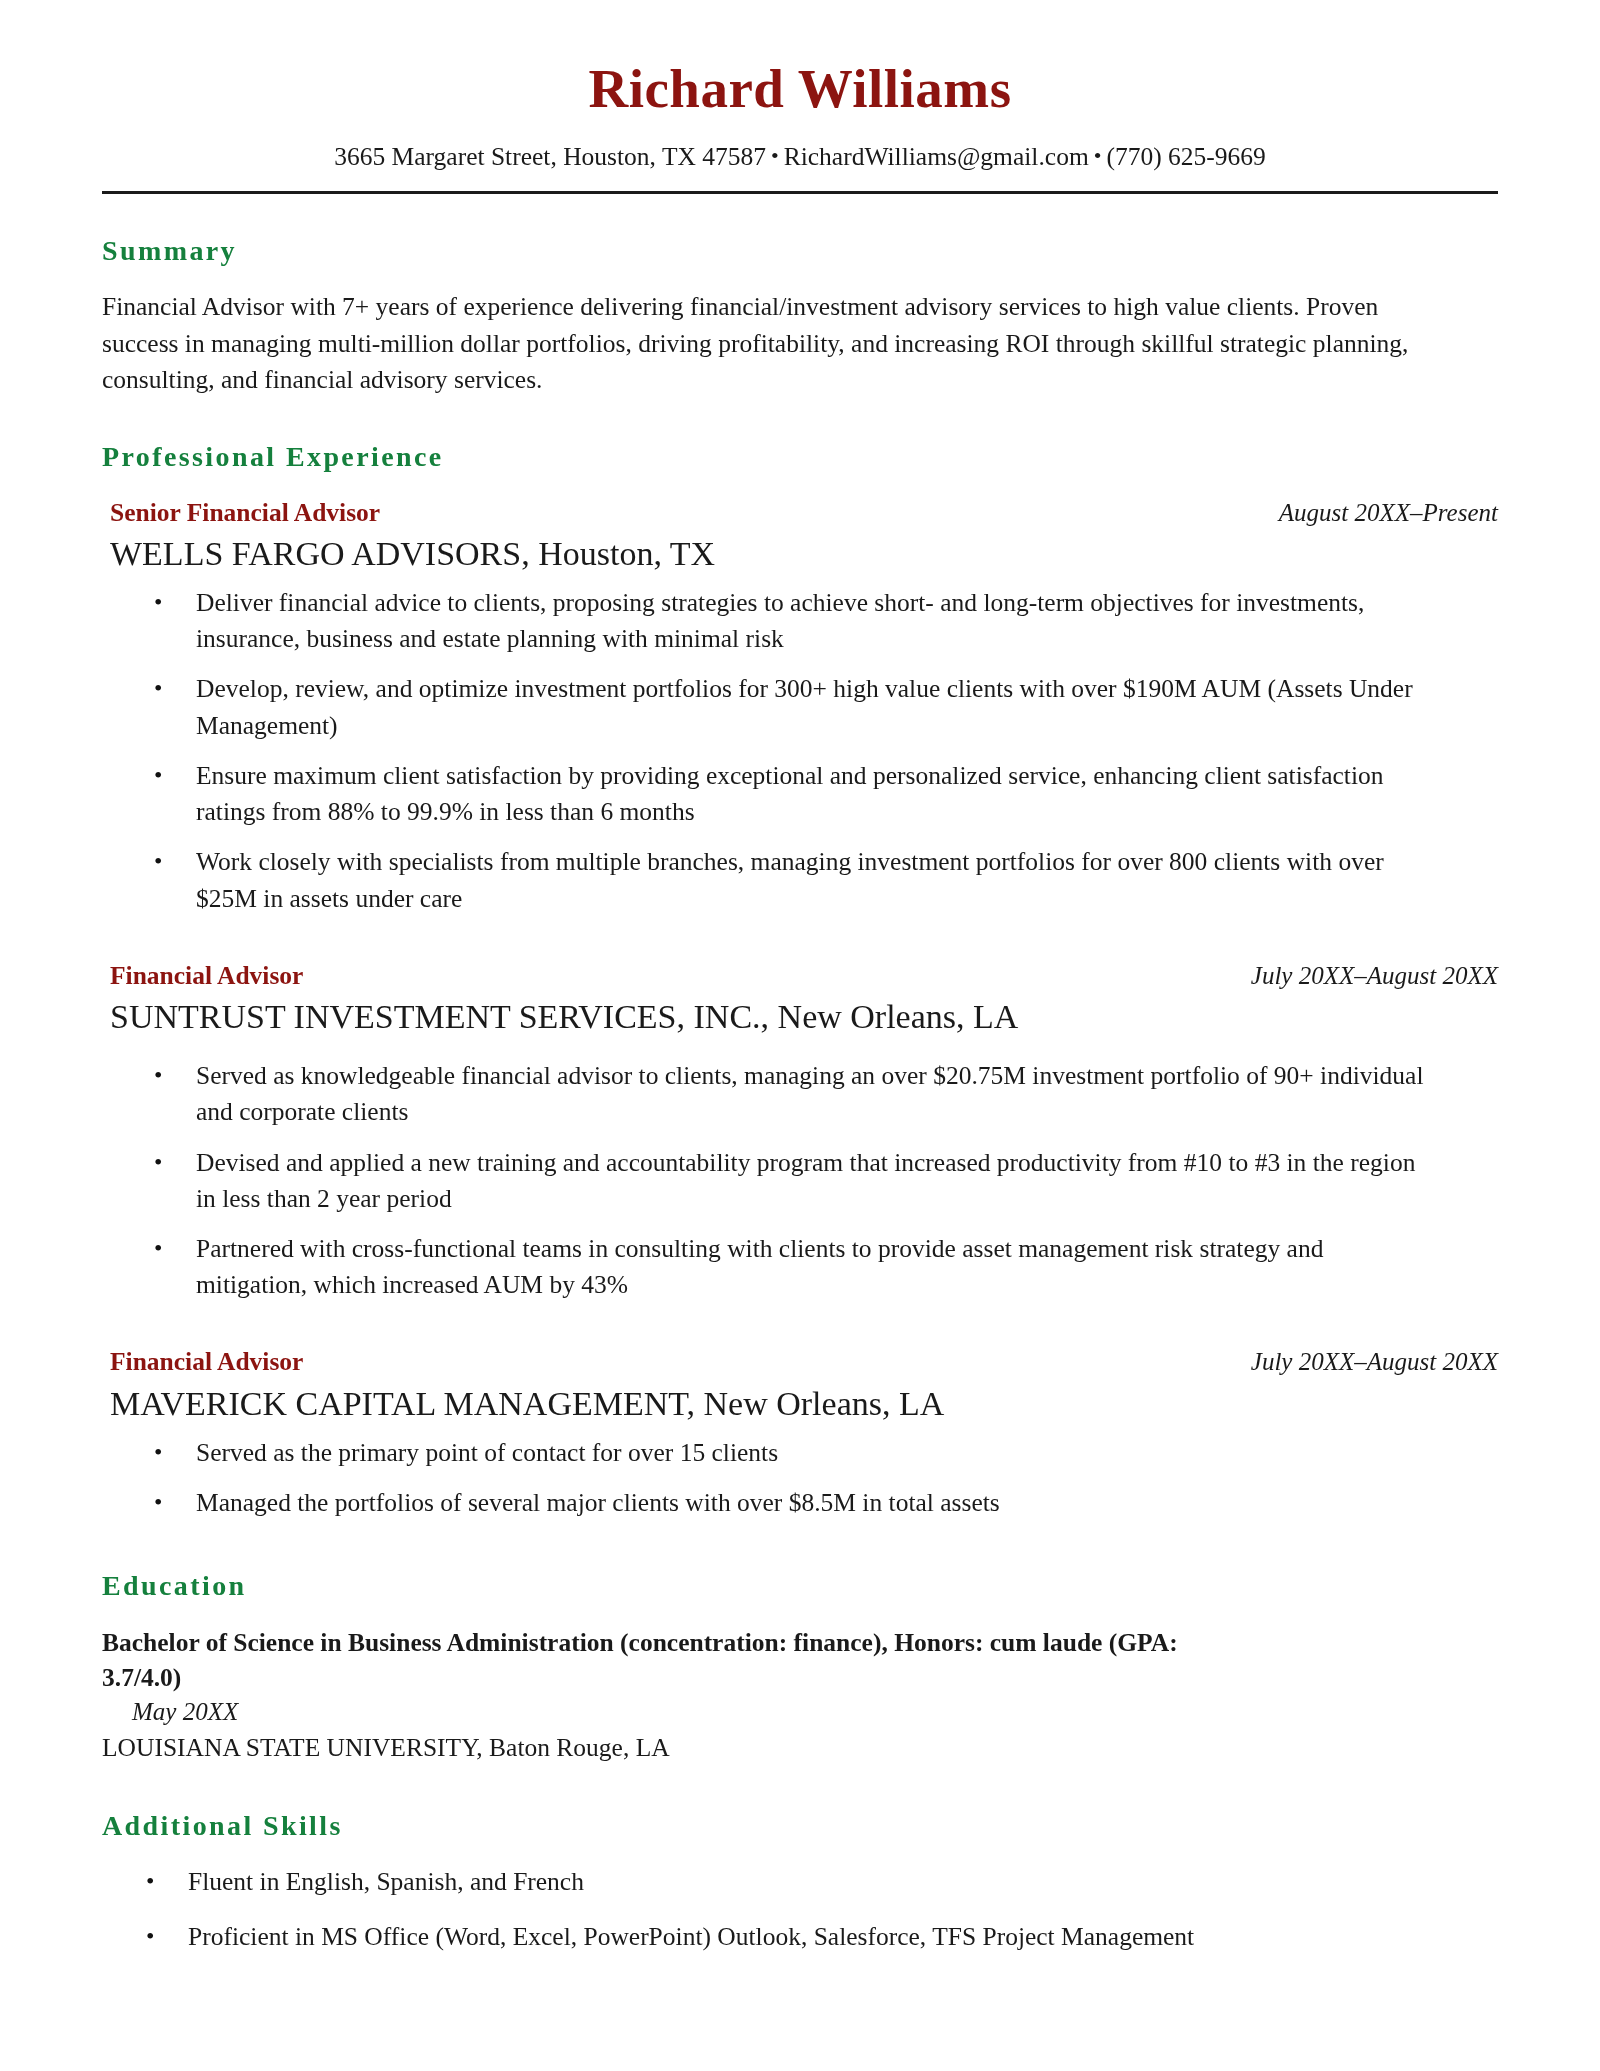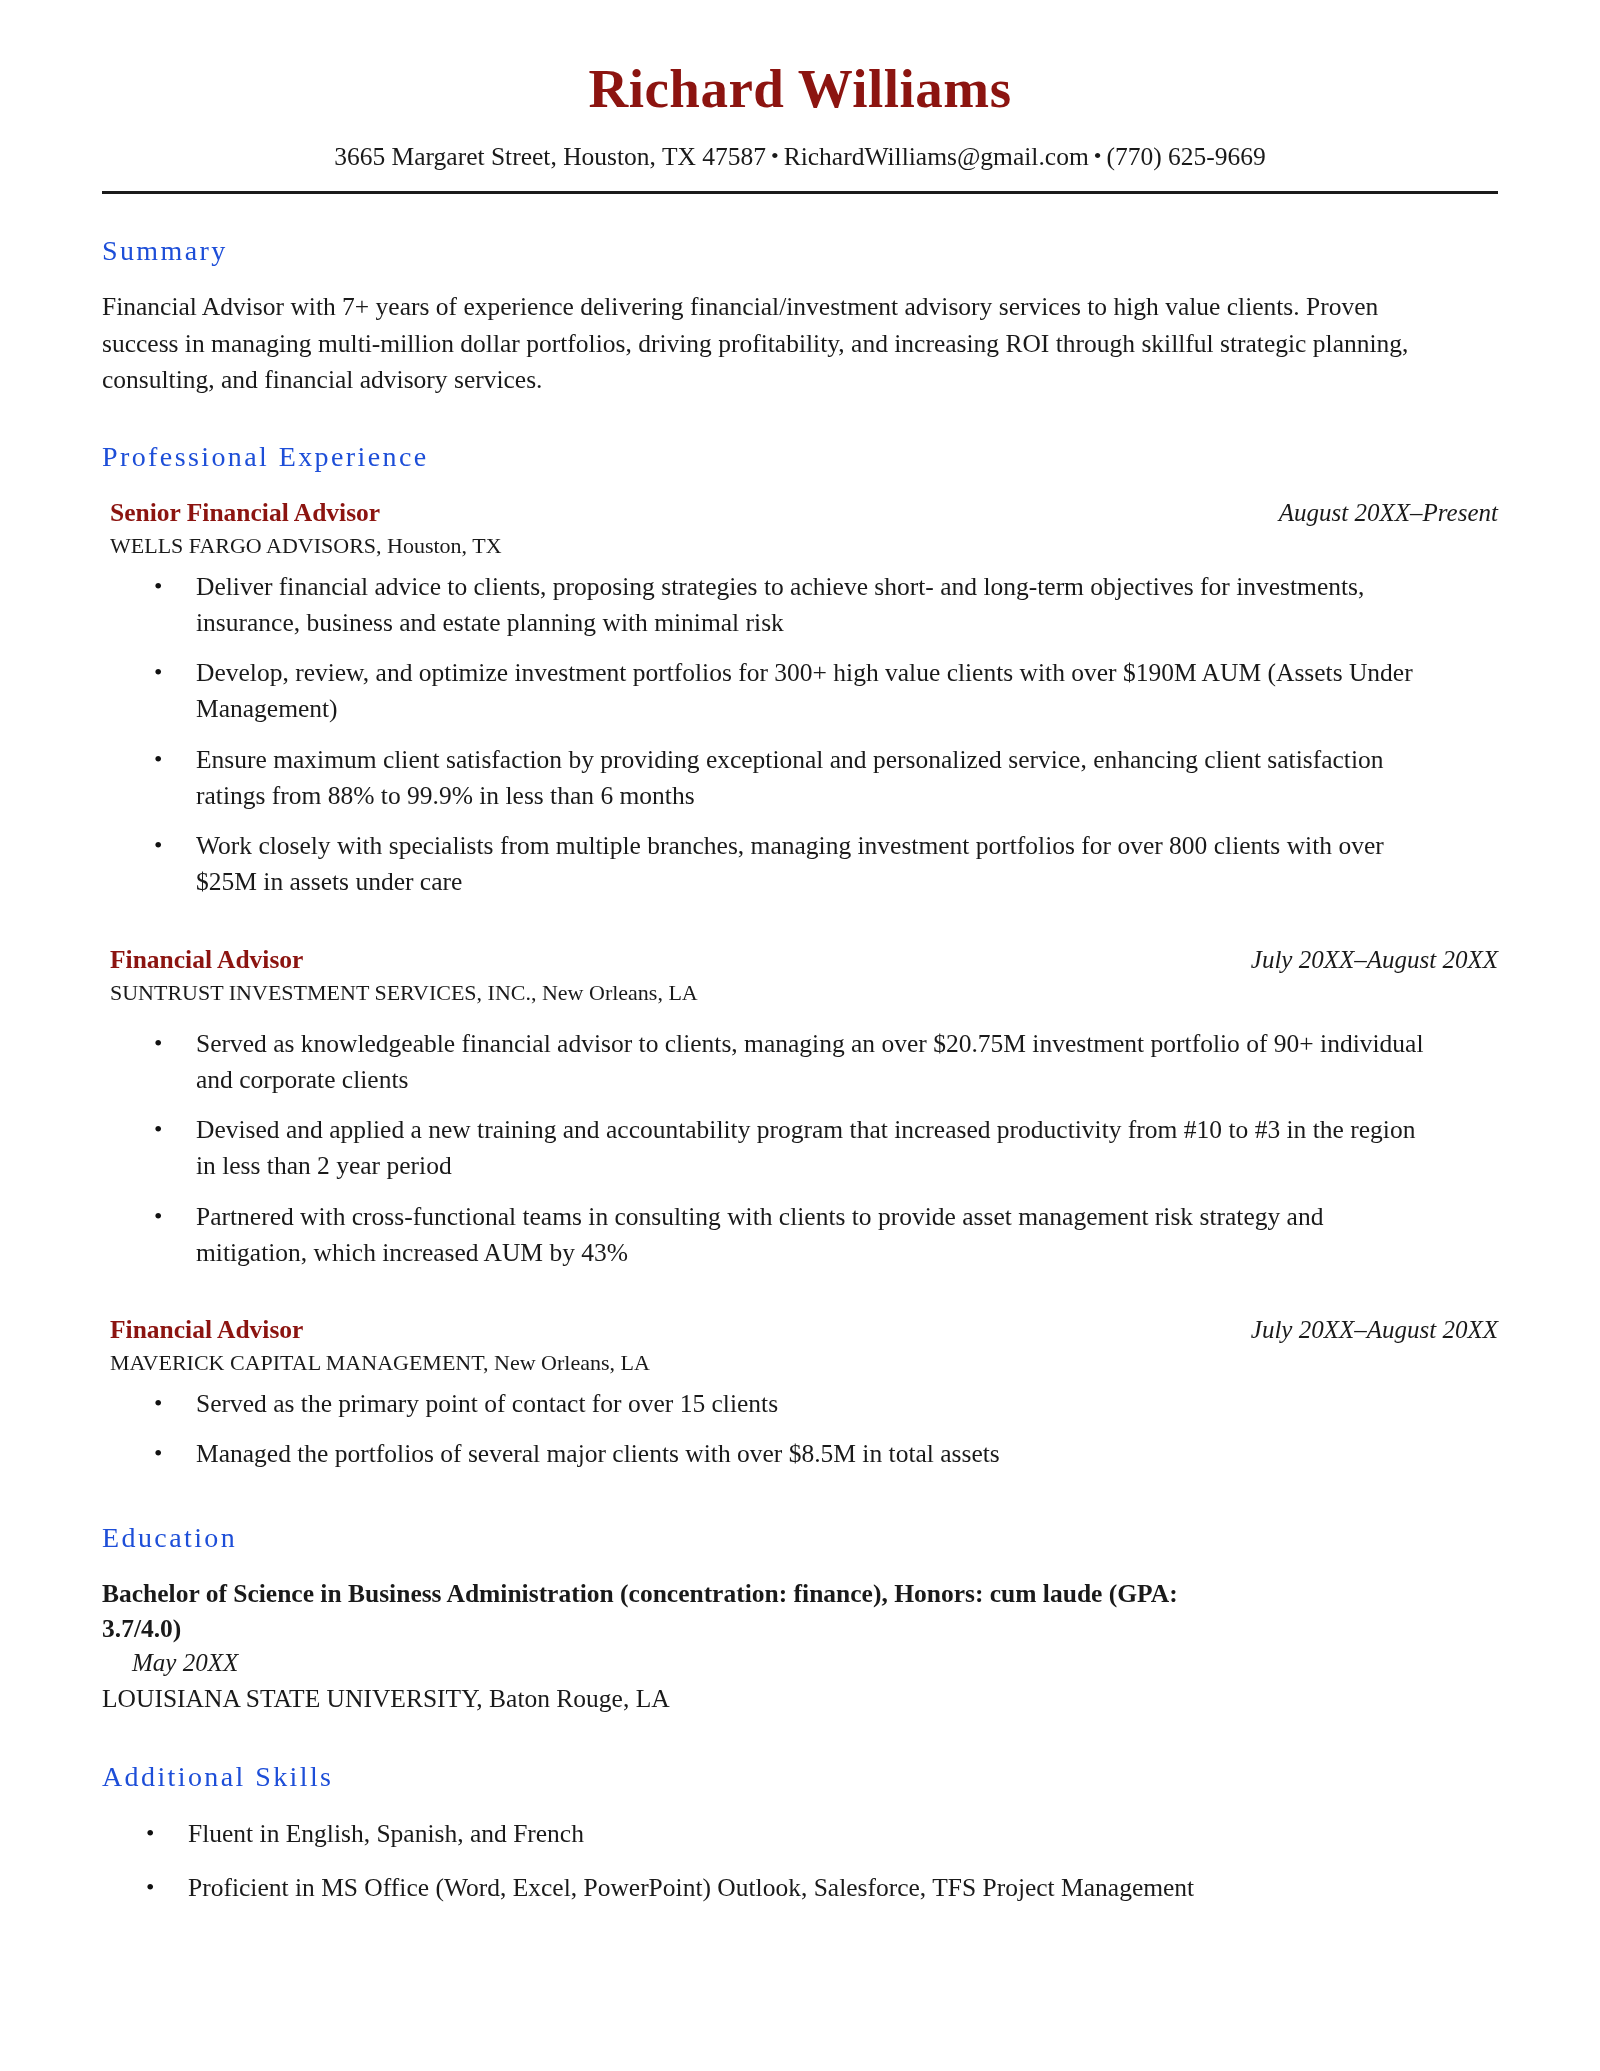--- a/index.html
+++ b/index.html
@@ -59,23 +59,23 @@
 
   
   .content {
     padding: 0 90px 60px 90px;
   }
 
   .section {
     margin-top: 30px;
   }
   .section-title {
-    color: #1d4ed8;
+    color: #15803d;
     font-size: 28px;
-    font-weight: normal;
+    font-weight: bold;
     letter-spacing: 2.4px;
     margin: 0 0 22px 0;
     line-height: 1.2;
   }
 
   .summary-text {
     font-size: 25.5px;
     line-height: 1.42;
     color: #1a1a1a;
     margin: 0;
@@ -101,21 +101,21 @@
   }
   .job-date {
     font-size: 25px;
     font-style: italic;
     color: #1a1a1a;
     line-height: 1.3;
     white-space: nowrap;
     padding-left: 30px;
   }
   .job-company {
-    font-size: 22px;
+    font-size: 34px;
     color: #1a1a1a;
     line-height: 1.35;
     margin-top: 2px;
   }
 
   ul.bullets {
     list-style: none;
     margin: 8px 0 0 0;
     padding: 0;
   }

